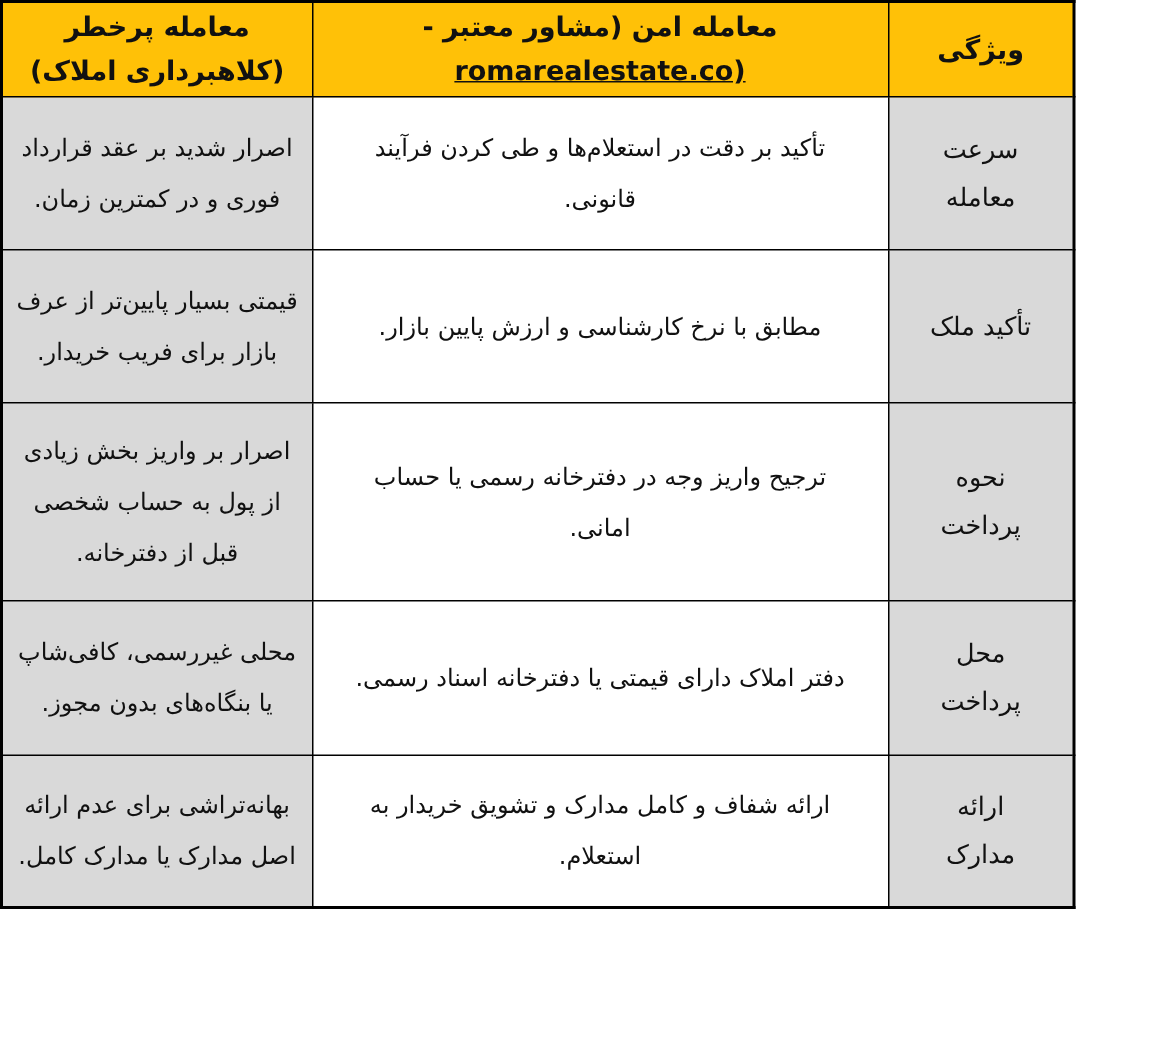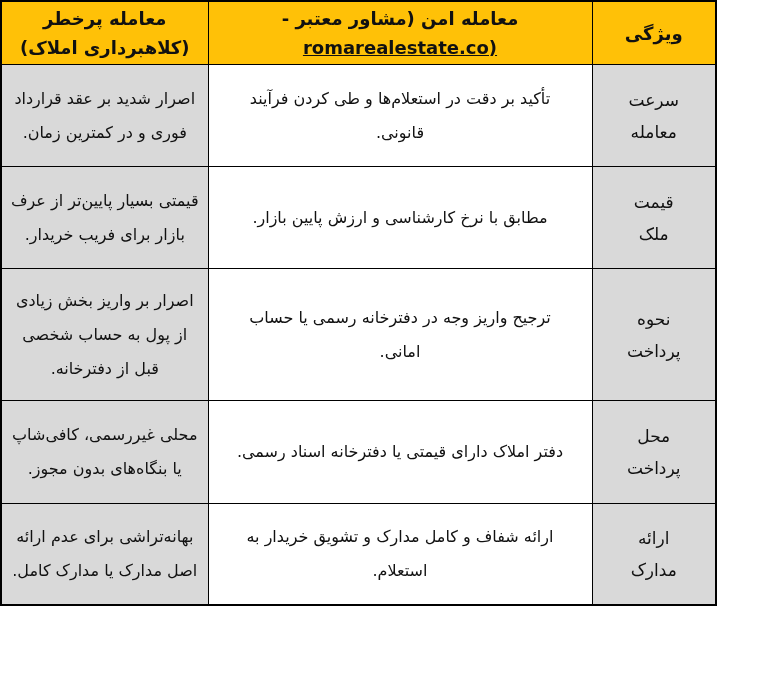--- a/index.html
+++ b/index.html
@@ -96,21 +96,21 @@
         </th>
       </tr>
     </thead>
     <tbody>
       <tr class="rh-102">
         <td class="feature">سرعت معامله</td>
         <td class="safe">تأکید بر دقت در استعلام‌ها و طی کردن فرآیند قانونی.</td>
         <td class="risky">اصرار شدید بر عقد قرارداد فوری و در کمترین زمان.</td>
       </tr>
       <tr class="rh-102">
-        <td class="feature">قیمت ملک</td>
+        <td class="feature">تأکید ملک</td>
         <td class="safe">مطابق با نرخ کارشناسی و ارزش پایین بازار.</td>
         <td class="risky">قیمتی بسیار پایین‌تر از عرف بازار برای فریب خریدار.</td>
       </tr>
       <tr class="rh-132">
         <td class="feature">نحوه پرداخت</td>
         <td class="safe">ترجیح واریز وجه در دفترخانه رسمی یا حساب امانی.</td>
         <td class="risky">اصرار بر واریز بخش زیادی از پول به حساب شخصی قبل از دفترخانه.</td>
       </tr>
       <tr class="rh-103">
         <td class="feature">محل پرداخت</td>

